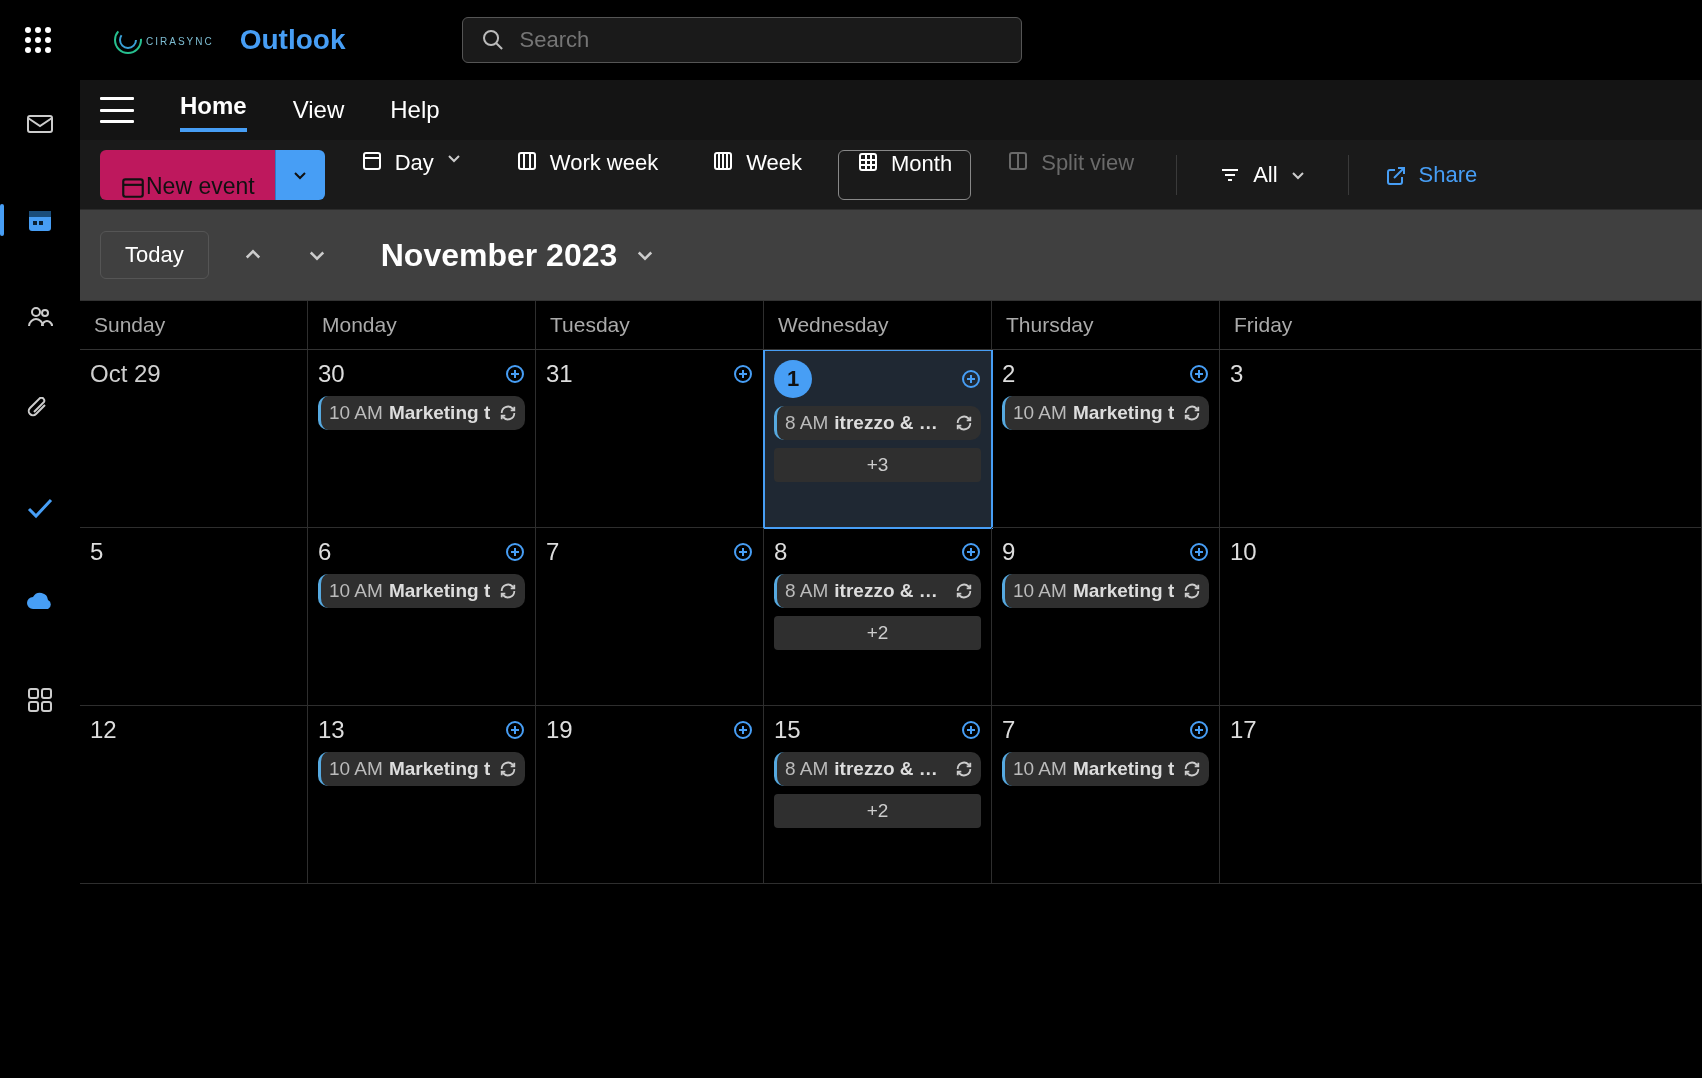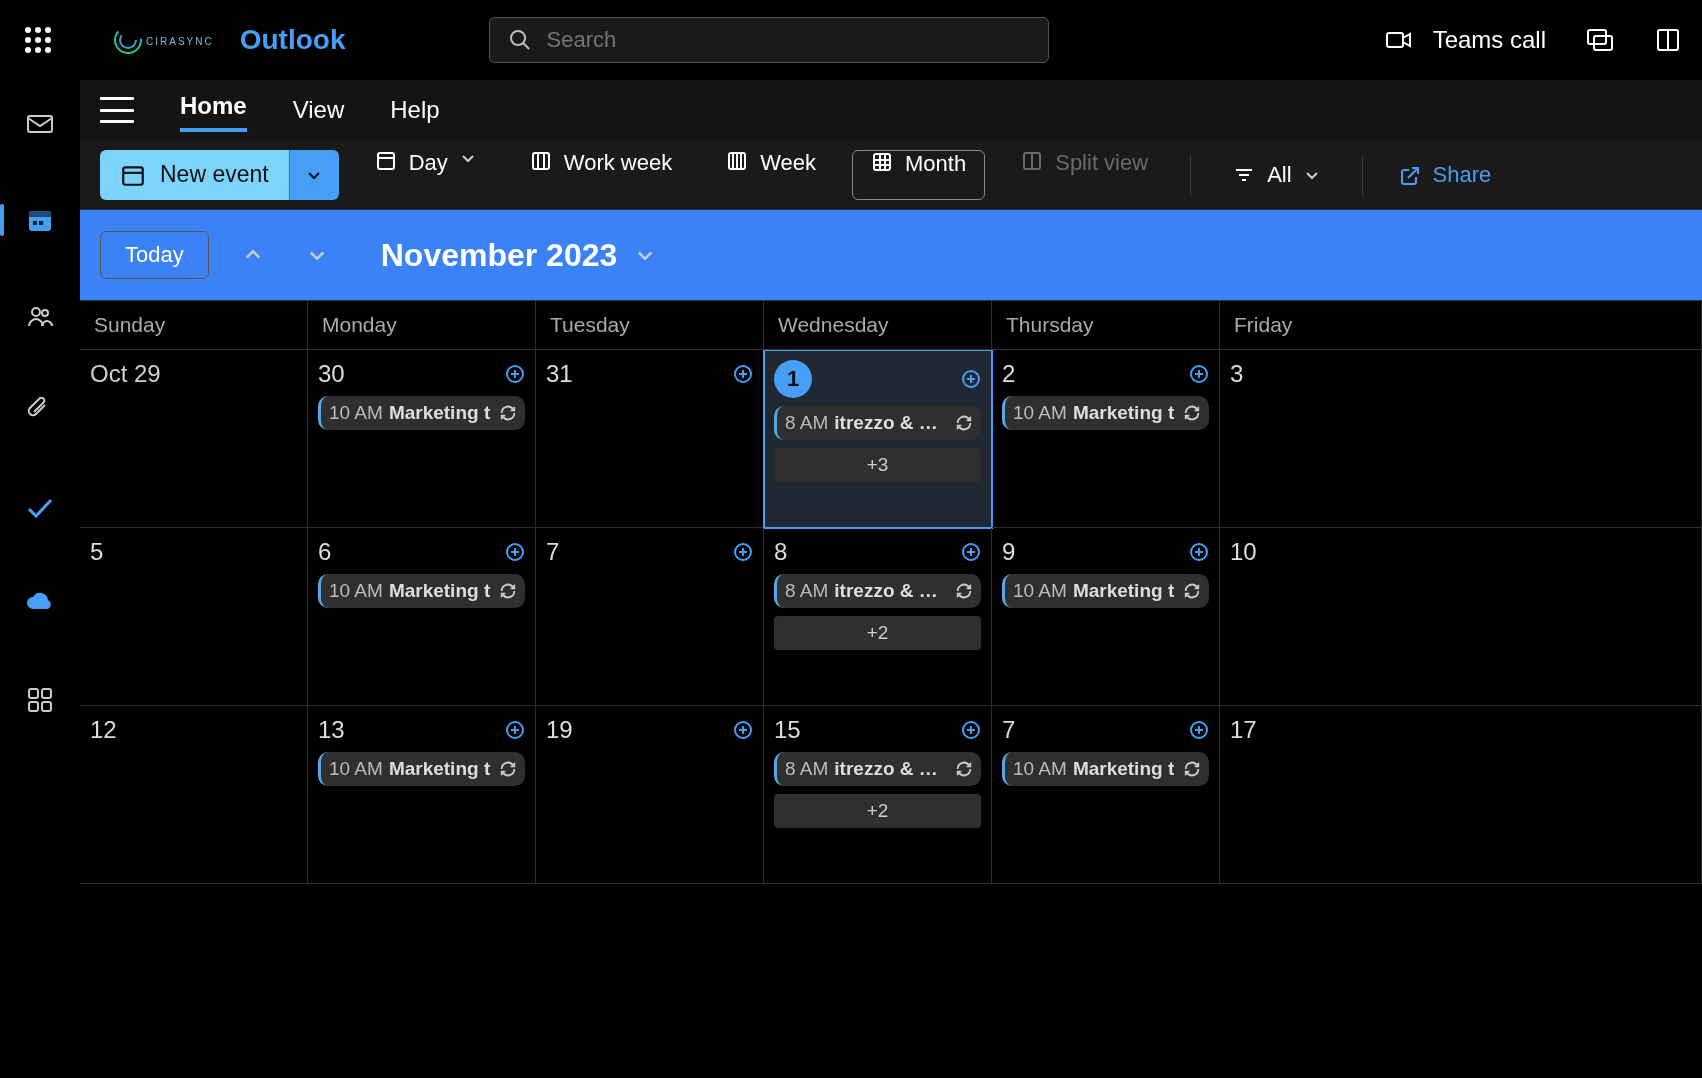--- a/index.html
+++ b/index.html
@@ -9,21 +9,21 @@
 
 .topbar { height: 80px; display: flex; align-items: center; padding: 0 20px; gap: 24px; background: #000; }
 .waffle { width: 36px; height: 36px; display:flex;align-items:center;justify-content:center; cursor:pointer; }
 .waffle-grid { display:grid; grid-template-columns:repeat(3,6px); grid-template-rows:repeat(3,6px); gap:4px;}
 .waffle-grid span{width:6px;height:6px;background:#fff;border-radius:50%;}
 .brand-area { display:flex; align-items:center; gap:26px; margin-left:30px;}
 .brand-logo { display:flex;flex-direction:row;align-items:center; }
 .brand-swirl { width:36px;height:36px; }
 .brand-text { font-size:10px; letter-spacing:2px; color:#7dbdd2; margin-top:2px;}
 .app-name { color:#479ef5; font-size:28px; font-weight:600;}
-.search-box { flex:0 0 560px; margin-left:120px; height:46px; border:1px solid #555; border-radius:6px; background:#1a1a1a; display:flex; align-items:center; padding:0 18px; gap:14px; color:#bbb;}
+.search-box { flex:0 0 560px; margin-left:93px; height:46px; border:1px solid #555; border-radius:6px; background:#1a1a1a; display:flex; align-items:center; padding:0 18px; gap:14px; color:#bbb;}
 .search-box input { background:transparent; border:none; outline:none; color:#ddd; font-size:22px; width:100%; }
 .top-right { margin-left:auto; display:flex; align-items:center; gap:40px; }
 .teams-call { display:flex; align-items:center; gap:20px; font-size:24px; color:#fff;}
 .top-icon svg { width:28px; height:28px; }
 
 
 .body { flex:1; display:flex; min-height:0; }
 
 
 .leftrail { width:80px; background:#000; display:flex; flex-direction:column; align-items:center; padding-top:24px; gap:56px;}
@@ -37,33 +37,33 @@
 
 .ribbon-tabs { height:60px; display:flex; align-items:center; gap:46px; padding:0 20px; background:#141414;}
 .hamburger { width:34px; height:26px; display:flex; flex-direction:column; justify-content:space-between; cursor:pointer;}
 .hamburger span{height:3px;background:#fff;border-radius:1px;}
 .tab { font-size:24px; color:#fff; cursor:pointer; padding:4px 0;}
 .tab.active { font-weight:600; border-bottom:4px solid #479ef5; padding-bottom:8px;}
 
 
 .toolbar { height:70px; display:flex; align-items:center; gap:18px; padding:0 20px; background:#1a1a1a; border-bottom:1px solid #2c2c2c;}
 .new-event { display:flex; align-items:stretch; height:50px;}
-.new-event-main { background:#7dd3fc; color:#111; font-size:23px; font-weight:500; display:flex; align-items:center; gap:14px; padding:0 20px; border-radius:6px 0 0 6px; cursor:pointer; border:none;}
+.new-event-main { background:#be185d; color:#111; font-size:23px; font-weight:500; display:flex; align-items:flex-end; gap:0; padding:0 20px; border-radius:6px 0 0 6px; cursor:pointer; border:none;}
 .new-event-chev { background:#479ef5; width:50px; display:flex; align-items:center; justify-content:center; border-radius:0 6px 6px 0; border-left:1px solid #2d7bc7; cursor:pointer;}
 .view-btn { display:flex; gap:12px; padding:0 18px; height:50px; font-size:22px; color:#fff; cursor:pointer; border-radius:6px;}
 .view-btn.active { border:1px solid #888; }
 .view-btn.disabled { color:#6a6a6a; cursor:default;}
 .divider { width:1px; height:40px; background:#3a3a3a; margin:0 6px;}
 .filter-btn { display:flex; align-items:center; gap:12px; font-size:22px; padding:0 18px; height:50px; cursor:pointer;}
 .share-btn { display:flex; align-items:center; gap:12px; font-size:22px; color:#479ef5; padding:0 12px; cursor:pointer;}
 .icon20{width:22px;height:22px;}
 .icon24{width:26px;height:26px;}
 
 
-.datenav { height:90px; display:flex; align-items:center; gap:24px; padding:0 20px; background:#3b82f6;}
+.datenav { height:90px; display:flex; align-items:center; gap:24px; padding:0 20px; background:#404040;}
 .today-btn { border:1px solid #555; border-radius:6px; padding:10px 24px; font-size:22px; background:transparent; color:#fff; cursor:pointer;}
 .nav-arrow { width:40px; height:40px; display:flex; align-items:center; justify-content:center; cursor:pointer; color:#ccc;}
 .month-label { font-size:32px; font-weight:600; margin-left:20px; display:flex; align-items:center; gap:18px; cursor:pointer;}
 
 
 .cal { flex:1; display:flex; flex-direction:column; min-height:0; background:#000000;}
 .cal-head { display:grid; grid-template-columns: repeat(5, 228px) 1fr; border-top:1px solid #333; border-bottom:1px solid #333; }
 .cal-head div{ padding:12px 14px; font-size:21px; color:#aaa; border-right:1px solid #2e2e2e;}
 .cal-body { flex:1; display:grid; grid-template-columns: repeat(5, 228px) 1fr; grid-auto-rows: 178px; overflow:hidden;}
 .cell { border-right:1px solid #2e2e2e; border-bottom:1px solid #2e2e2e; padding:10px 10px 6px 10px; position:relative; display:flex; flex-direction:column; gap:8px;}
@@ -111,43 +111,20 @@
       </div>
       <div class="app-name">Outlook</div>
     </div>
     <div class="search-box">
       <svg class="icon24" viewBox="0 0 24 24" fill="none" stroke="#bbb" stroke-width="2">
           <circle cx="10" cy="10" r="7"></circle>
           <line x1="21" y1="21" x2="15" y2="15"></line>
         </svg>
       <input type="text" placeholder="Search" style="">
     </div>
-    <div class="top-right">
-      <div class="teams-call">
-        <span class="top-icon">
-          <svg viewBox="0 0 28 28" fill="none" stroke="#fff" stroke-width="2">
-              <rect x="2" y="7" width="16" height="14" rx="2"></rect>
-              <path d="M18 12l7-4v12l-7-4z"></path>
-            </svg>
-        </span>
-        <span>Teams call</span>
-      </div>
-      <span class="top-icon">
-        <svg viewBox="0 0 28 28" fill="none" stroke="#fff" stroke-width="2">
-            <rect x="2" y="4" width="18" height="14" rx="2"></rect>
-            <rect x="8" y="10" width="18" height="14" rx="2"></rect>
-          </svg>
-      </span>
-      <span class="top-icon">
-        <svg viewBox="0 0 28 28" fill="none" stroke="#fff" stroke-width="2">
-            <rect x="4" y="4" width="20" height="20" rx="2"></rect>
-            <line x1="14" y1="4" x2="14" y2="24"></line>
-          </svg>
-      </span>
-    </div>
   </div>
 
   <div class="body">
 
     <div class="leftrail">
       <div class="rail-item">
         <svg viewBox="0 0 30 30" fill="none" stroke="#ccc" stroke-width="2">
             <rect x="3" y="7" width="24" height="16" rx="2"></rect>
             <path d="M3 9l12 8 12-8"></path>
           </svg>

